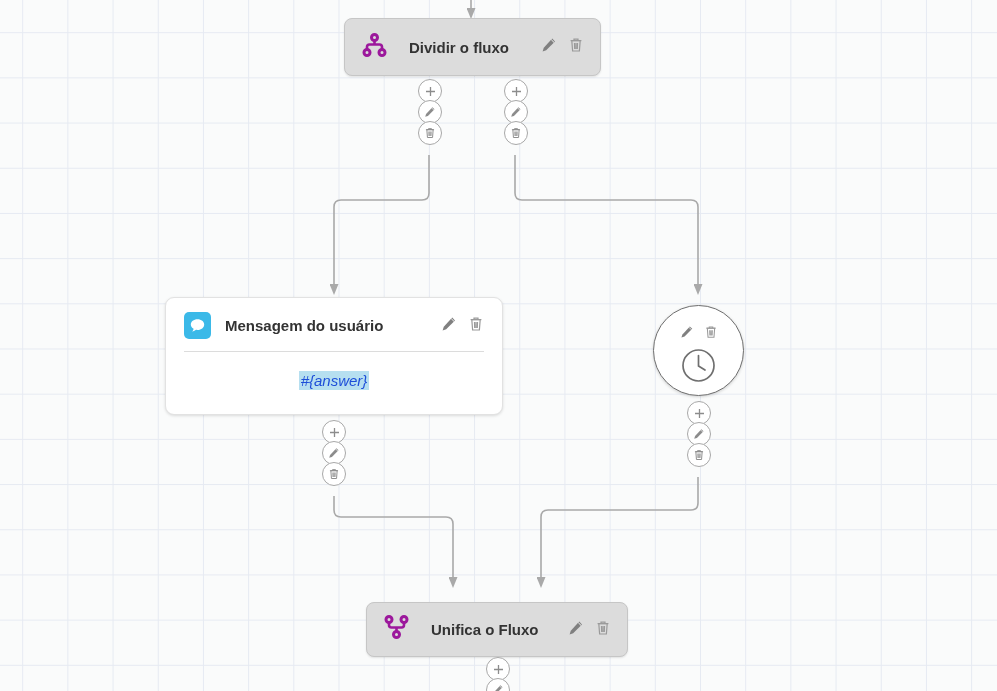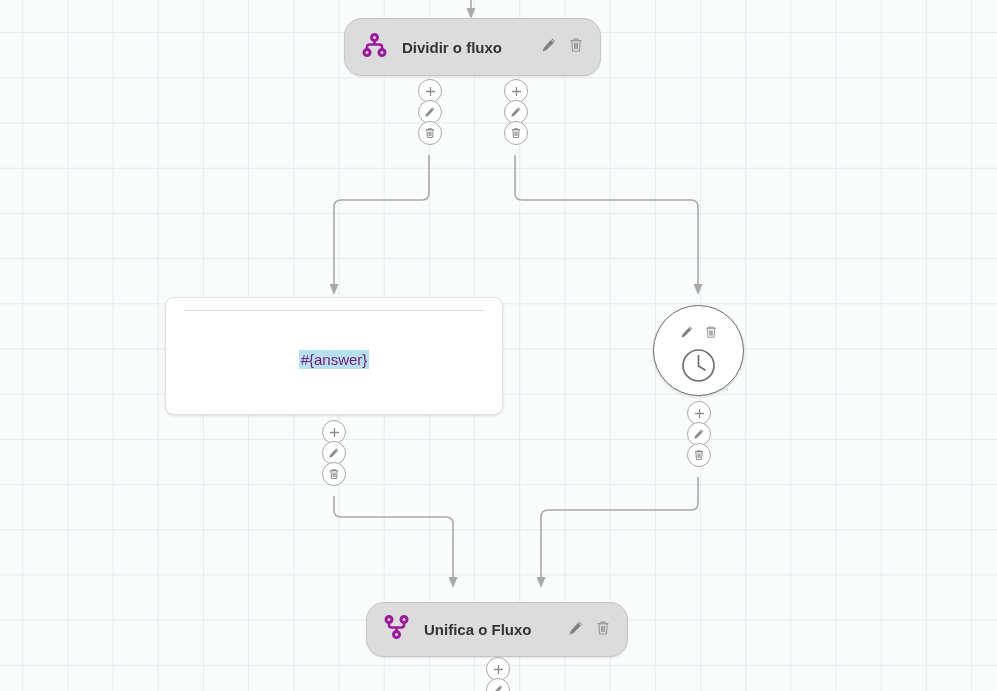--- a/index.html
+++ b/index.html
@@ -38,25 +38,26 @@
   
   .node {
     position: absolute;
     box-sizing: border-box;
   }
 
   
   .node-gray {
     background: #dcdcdc;
     border: 1px solid #c6c6c6;
-    border-radius: 18px;
+    border-radius: 8px;
     display: flex;
     align-items: center;
     padding: 0 16px;
     box-shadow: 0 1px 2px rgba(0,0,0,.10);
+    gap: 7px;
   }
   .node-gray .node-title {
     font-size: 15px;
     font-weight: bold;
     color: #333333;
     white-space: nowrap;
   }
 
   
   .node-card {
@@ -85,22 +86,23 @@
   }
   .card-body {
     flex: 1;
     display: flex;
     align-items: center;
     justify-content: center;
     padding-bottom: 6px;
   }
   .var-chip {
     font-family: "Liberation Sans", sans-serif;
+    font-style: italic;
     font-size: 15px;
-    color: #701a75;
+    color: #1d4ed8;
     background: #b6dff0;
     padding: 1px 2px;
     white-space: nowrap;
     text-align: center;
   }
 
   
   .node-circle {
     border-radius: 50%;
     background: #ffffff;
@@ -258,20 +260,49 @@
           <path d="M2.6,3.6 L13.4,3.6"></path>
             <path d="M6,3.6 L6,2.2 L10,2.2 L10,3.6"></path>
           <path d="M3.8,3.6 L4.6,14 L11.4,14 L12.2,3.6 Z"></path>
           <path d="M6.5,6 L6.7,12 M8,6 L8,12 M9.5,6 L9.3,12"></path>
         </g>
       </svg>
     </span>
   </div>
 
   <div class="node node-card" style="left:165px; top:297px; width:338px; height:118px;">
+    <div class="card-head">
+      <span class="icon-badge">
+        <svg width="17" height="17" viewBox="0 0 17 17" xmlns="http://www.w3.org/2000/svg">
+          <path d="M8.5,2.2 C4.7,2.2 1.8,4.5 1.8,7.4 C1.8,9.2 2.9,10.8 4.6,11.7
+                   C4.5,12.6 4,13.6 3.2,14.4 C4.8,14.2 6.1,13.6 7,12.8
+                   C7.5,12.9 8,12.9 8.5,12.9 C12.3,12.9 15.2,10.4 15.2,7.4
+                   C15.2,4.5 12.3,2.2 8.5,2.2 Z" fill="#ffffff"></path>
+        </svg>
+      </span>
+      <span class="node-title title-gap">Mensagem do usuário</span>
+      <span class="tools">
+        <span class="tool-icon">
+          <svg width="16" height="16" viewBox="0 0 16 16" xmlns="http://www.w3.org/2000/svg">
+            <path d="M11.2,1.6 L14,4.4 L5.2,13.2 L1.6,14.4 L2.8,10.8 Z" fill="#808080"></path>
+            <path d="M10.2,2.6 L13,5.4" stroke="#ffffff" stroke-width="0.9"></path>
+          </svg>
+        </span>
+        <span class="tool-icon">
+          <svg width="16" height="16" viewBox="0 0 16 16" xmlns="http://www.w3.org/2000/svg">
+            <g stroke="#9a9a9a" stroke-width="1.2" fill="none">
+              <path d="M2.6,3.6 L13.4,3.6"></path>
+                <path d="M6,3.6 L6,2.2 L10,2.2 L10,3.6"></path>
+              <path d="M3.8,3.6 L4.6,14 L11.4,14 L12.2,3.6 Z"></path>
+              <path d="M6.5,6 L6.7,12 M8,6 L8,12 M9.5,6 L9.3,12"></path>
+            </g>
+          </svg>
+        </span>
+      </span>
+    </div>
     <div class="card-divider"></div>
     <div class="card-body">
       <span class="var-chip">#{answer}</span>
     </div>
   </div>
 
   <div class="port-stack" style="left:322px; top:420px;">
     <span class="port-btn">
       <svg width="11" height="11" viewBox="0 0 11 11" xmlns="http://www.w3.org/2000/svg">
         <g stroke="#8c8c8c" stroke-width="1.3">

